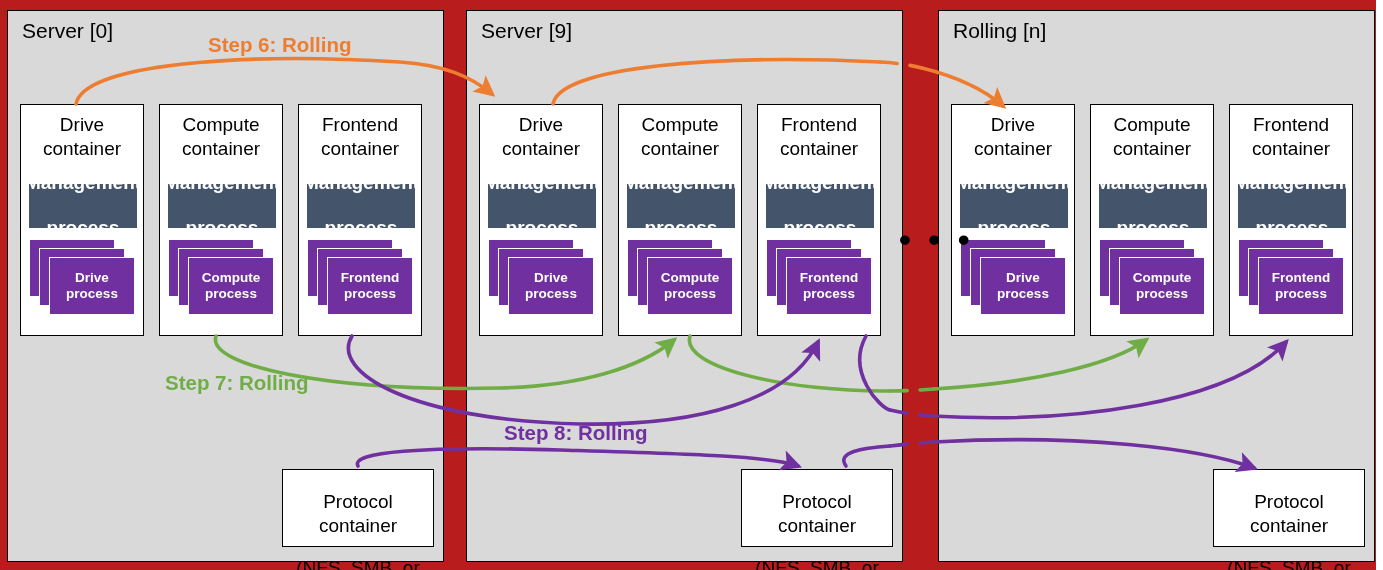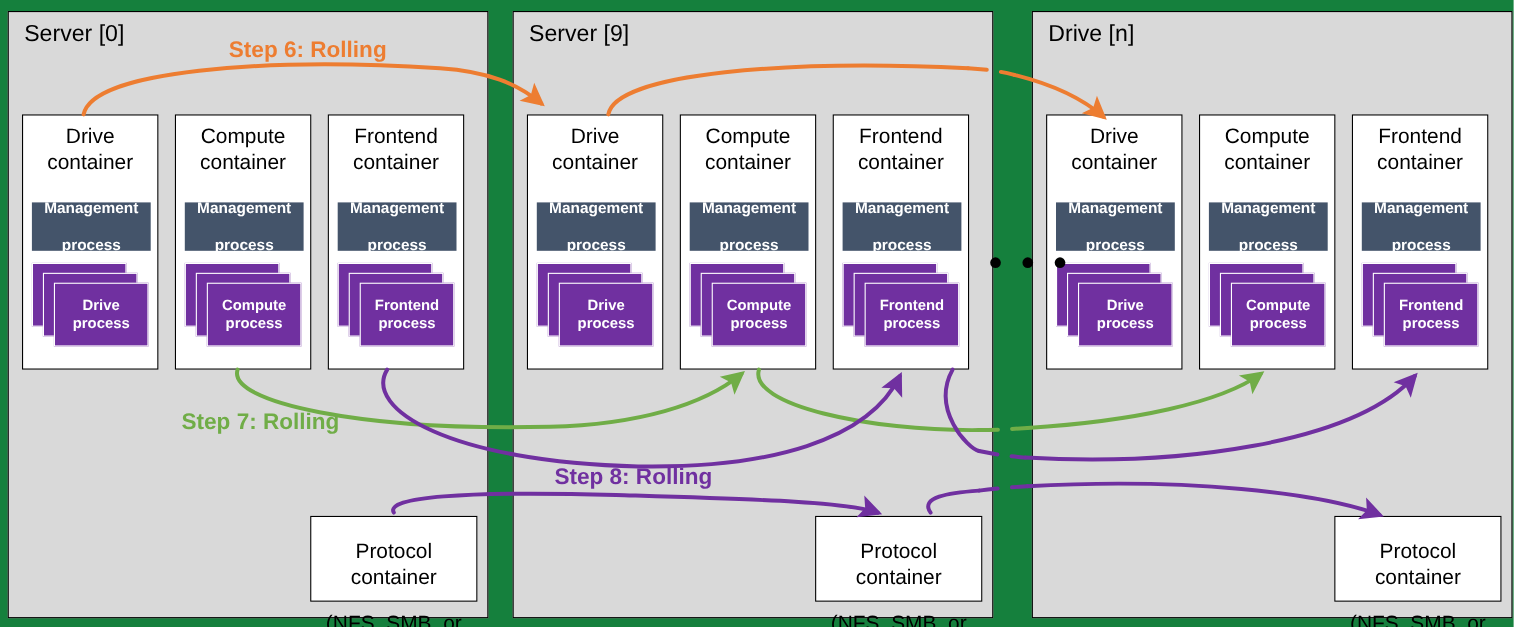--- a/index.html
+++ b/index.html
@@ -1,26 +1,26 @@
 <!DOCTYPE html>
 <html><head>
 <meta charset="utf-8">
 <style>
   html,body{margin:0;padding:0;background:#fff;}
-  #stage{position:relative;width:1376px;height:570px;background:#15803d;
+  #stage{position:relative;width:1376px;height:570px;background:#b91c1c;
          font-family:"Liberation Sans","DejaVu Sans",sans-serif;overflow:hidden;}
 
   .server-panel{position:absolute;background:#d9d9d9;border:1.5px solid #000;box-sizing:border-box;}
   .server-title{position:absolute;left:14px;top:8px;font-size:21px;color:#000;line-height:1.1;white-space:nowrap;}
 
   .container-box{position:absolute;background:#ffffff;border:1.5px solid #000;box-sizing:border-box;}
   .container-title{position:absolute;left:0;right:0;top:8px;text-align:center;font-size:19px;
                    line-height:1.28;color:#000;}
 
-  .mgmt-box{position:absolute;background:#44546a;color:#ffffff;font-size:14px;font-weight:bold;
+  .mgmt-box{position:absolute;background:#44546a;color:#ffffff;font-size:19px;font-weight:bold;
             line-height:1.2;text-align:center;display:flex;align-items:center;justify-content:center;
             box-sizing:border-box;}
   .mgmt-box span{display:block;padding:0 2px;}
 
   .proc-stack{position:absolute;}
   .proc-layer{position:absolute;background:#7030a0;border:1.5px solid #ffffff;box-sizing:border-box;}
   .proc-front{position:absolute;background:#7030a0;border:1.5px solid #ffffff;box-sizing:border-box;
               color:#fff;font-size:13.5px;font-weight:bold;line-height:1.2;text-align:center;
               display:flex;align-items:center;justify-content:center;}
 
@@ -158,21 +158,21 @@
     <div class="protocol-box" style="left:274px;top:458px;width:152px;height:78px;">
       <div class="protocol-main">
         <span>Protocol</span><br>
         <span>container</span>
       </div>
       <div class="protocol-sub">(NFS, SMB, or S3)</div>
     </div>
   </div>
 
   <div class="server-panel" style="left:938px;top:10px;width:437px;height:552px;">
-    <div class="server-title">Drive [n]</div>
+    <div class="server-title">Rolling [n]</div>
 
     <div class="container-box" style="left:12px;top:93px;width:124px;height:232px;">
       <div class="container-title">
         <span>Drive</span><br>
         <span>container</span>
       </div>
       <div class="mgmt-box" style="left:8px;top:79px;width:108px;height:44px;">
         <span><span>Management</span><br><span>process</span></span>
       </div>
       <div class="proc-stack" style="left:8px;top:134px;width:112px;height:76px;">

